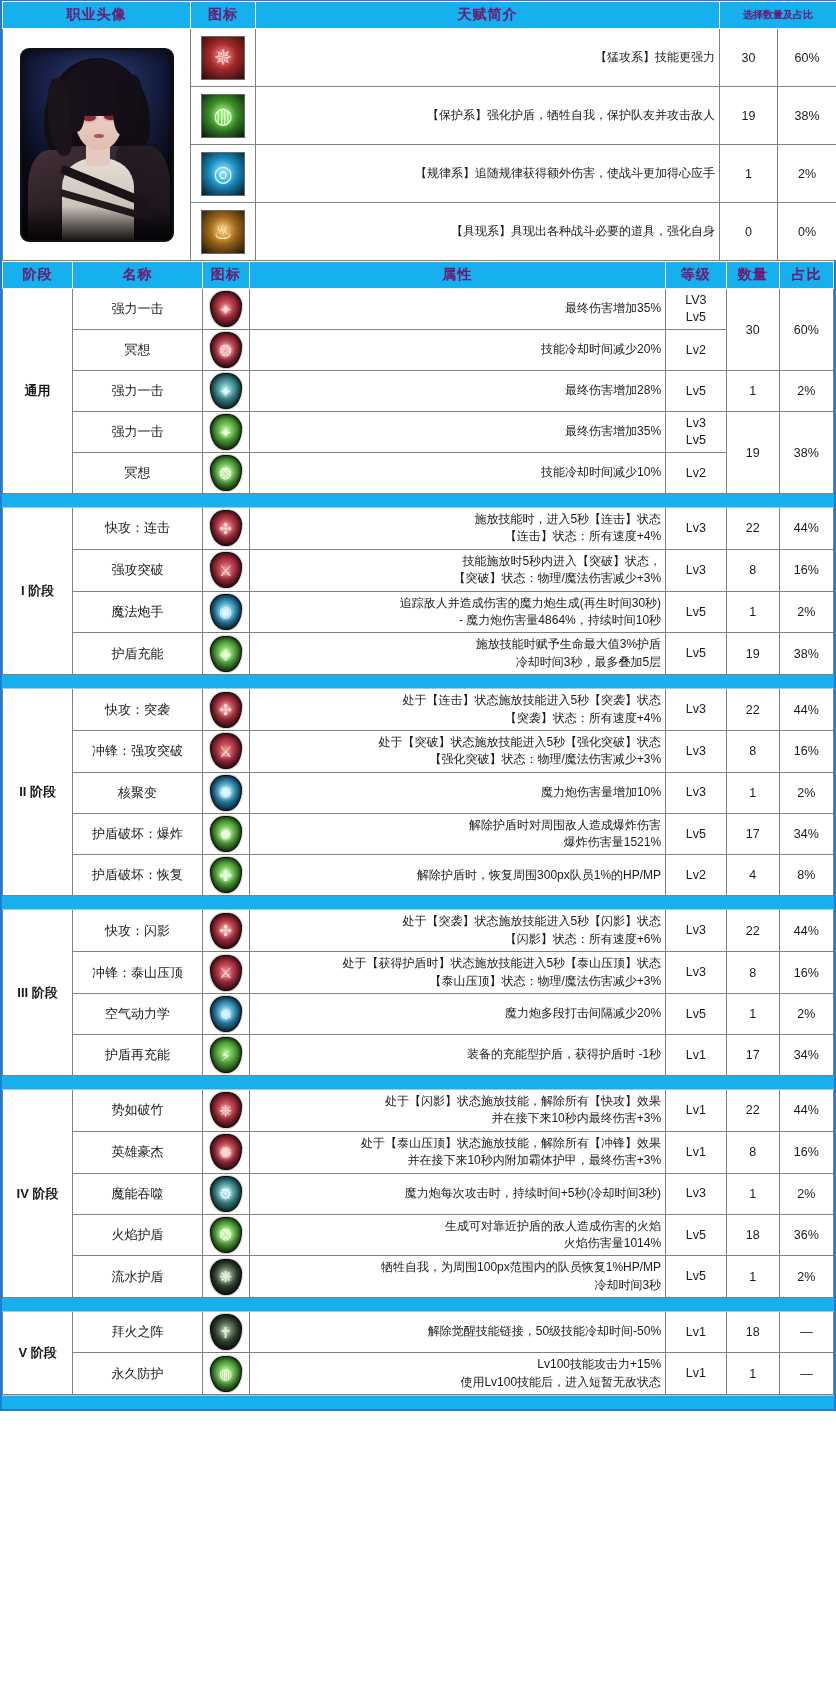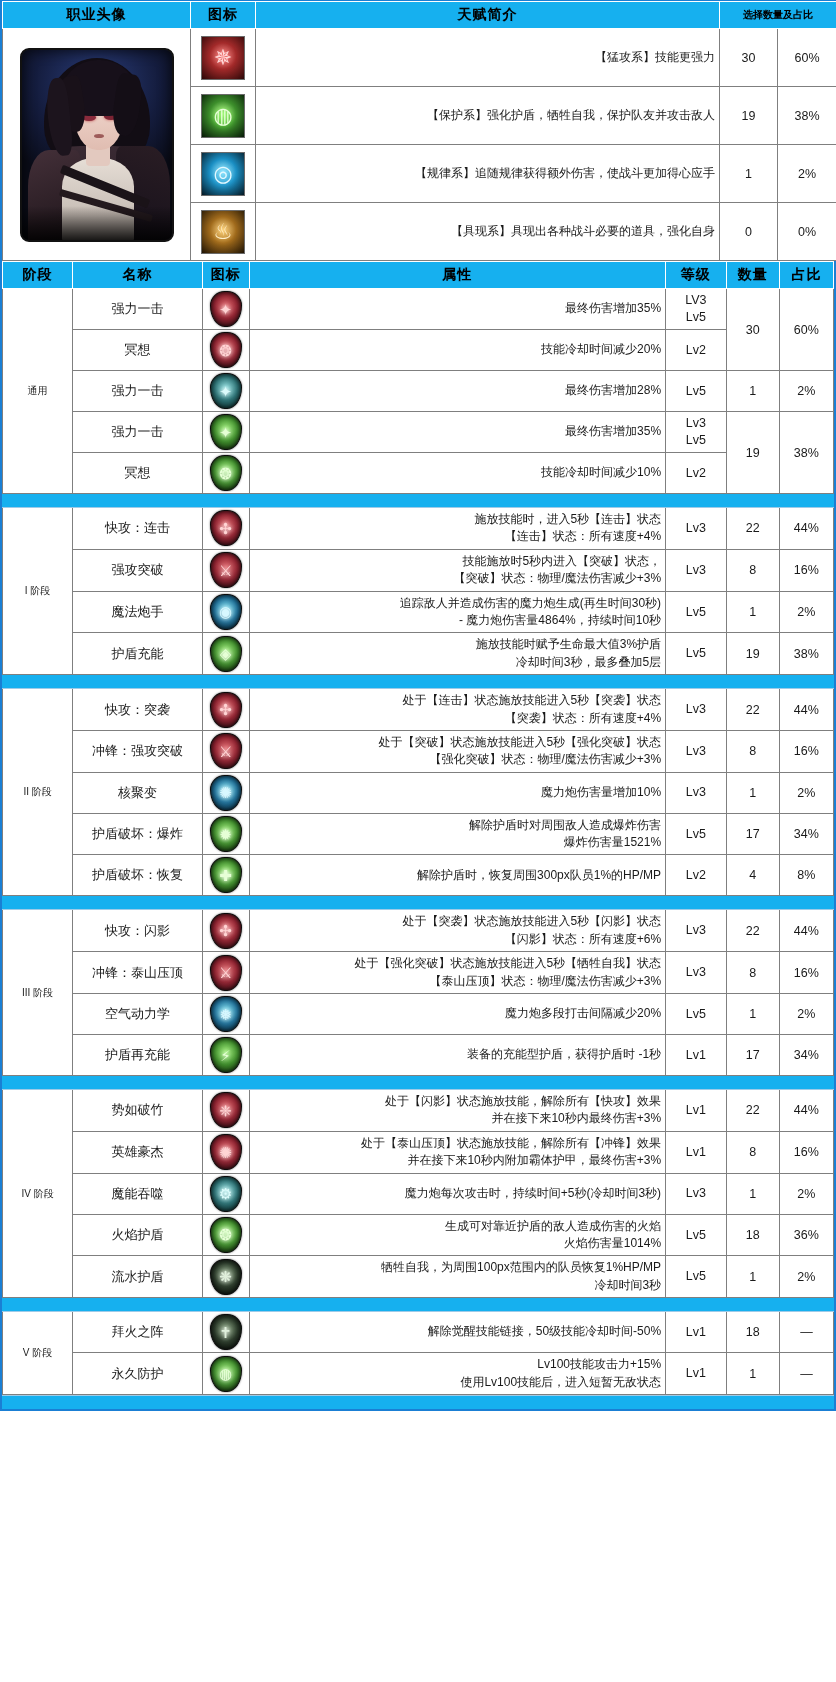--- a/index.html
+++ b/index.html
@@ -16,21 +16,21 @@
     border-left:2px solid #1a7fd4;
     border-right:2px solid #1a7fd4;
     border-top:1px solid #1a7fd4;
   }
   table{border-collapse:collapse;width:100%;table-layout:fixed;}
   td,th{padding:0;margin:0;vertical-align:middle;}
 
   
   .hdr{
     background:#16b0ef;
-    color:#000000;
+    color:#701a75;
     font-weight:bold;
     font-size:14px;
     text-align:center;
     height:26px;
     letter-spacing:1px;
     border:1px solid #ffffff;
     text-shadow:0 0 1px rgba(0,0,0,.15);
   }
   .hdr.small{font-size:10px;letter-spacing:0px;}
 
@@ -42,21 +42,21 @@
     color:#1a1a1a;
     text-align:center;
   }
   .cell.desc{
     text-align:right;
     padding:3px 4px 3px 6px;
     line-height:1.45;
     font-size:12px;
   }
   .cell.name{font-size:13px;padding:2px;}
-  .cell.stage{font-weight:normal;font-size:10px;margin-left:44px;}
+  .cell.stage{font-weight:bold;font-size:13px;margin-left:44px;}
   .cell.lvl{font-size:12.5px;line-height:1.35;}
   .cell.num{font-size:12.5px;margin-top:39px;}
   .cell.iconcell{padding:2px 0;}
 
   
   .band td{
     background:#16b0ef;
     height:13px;
     border-left:1px solid #16b0ef;
     border-right:1px solid #16b0ef;
@@ -507,21 +507,21 @@
           <td class="cell num" rowspan="1">44%</td>
         </tr>
         <tr>
           <td class="cell name">冲锋：泰山压顶</td>
           <td class="cell iconcell">
             <div class="icon red">
               <div class="glyph">⚔</div>
             </div>
           </td>
           <td class="cell desc">
-            <div>处于【强化突破】状态施放技能进入5秒【牺牲自我】状态</div>
+            <div>处于【获得护盾时】状态施放技能进入5秒【泰山压顶】状态</div>
             <div> 【泰山压顶】状态：物理/魔法伤害减少+3%</div>
           </td>
           <td class="cell lvl">
             <div>Lv3</div>
           </td>
           <td class="cell num" rowspan="1">8</td>
           <td class="cell num" rowspan="1">16%</td>
         </tr>
         <tr>
           <td class="cell name">空气动力学</td>

